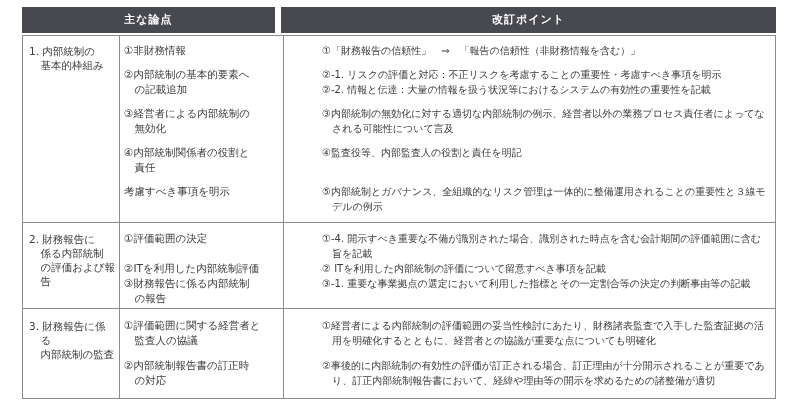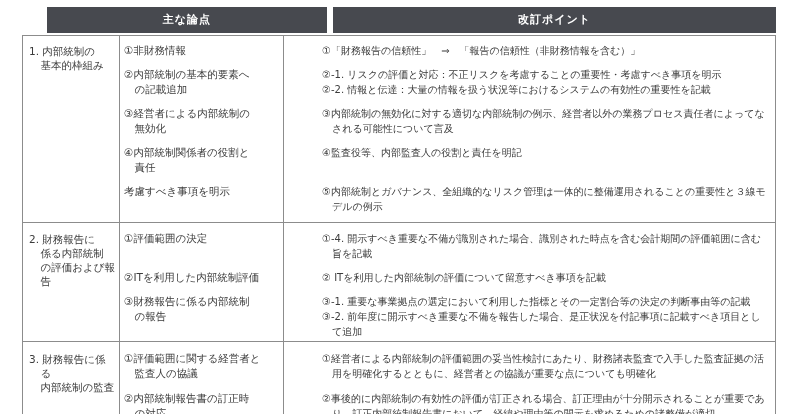--- a/index.html
+++ b/index.html
@@ -12,39 +12,39 @@
   .ic-table{position:absolute;left:22px;top:7px;width:754px;}
 
   
   .thead{display:flex;gap:6px;margin-bottom:2px;}
   .th{
     background:#47494f;color:#ffffff;
     font-size:11px;font-weight:bold;letter-spacing:1px;
     height:26px;line-height:26px;text-align:center;
     white-space:nowrap;overflow:hidden;
   }
-  .th-main{width:280px;margin-left:25px;}
+  .th-main{width:253px;}
   .th-points{flex:1;}
 
   
   .tbody{border:1px solid #8c8c8c;background:#ffffff;}
   .trow{
     position:relative;display:grid;
     grid-template-columns:96px 164px 492px;
     color:#3b3b3b;
   }
   .trow + .trow{border-top:1px solid #8c8c8c;}
   .trow::before,.trow::after{
     content:"";position:absolute;top:0;bottom:0;width:1px;background:#8c8c8c;
   }
   .trow::before{left:96px;}
   .trow::after{left:260px;}
 
   .r1{row-gap:9px;padding:7px 0 8px;}
-  .r2{row-gap:9px;padding:8px 0 2px;}
+  .r2{padding:8px 0 2px;}
   .r3{row-gap:10px;padding:9px 0 10px;}
 
   .cat{
     grid-column:1;grid-row:1 / span 8;
     font-size:10.5px;line-height:14px;
     padding:1px 3px 0 calc(6px + 1.1em);text-indent:-1.1em;
     white-space:pre-line;
   }
   .topic{grid-column:2;}
   .pts{grid-column:3;padding-left:31px;}
@@ -129,21 +129,20 @@
         <div class="pts">
           <p>② ITを利用した内部統制の評価について留意すべき事項を記載</p>
           </div>
 
         <div class="topic">
           <p>③財務報告に係る内部統制
 の報告</p>
           </div>
         <div class="pts">
           <p>③-1. 重要な事業拠点の選定において利用した指標とその一定割合等の決定の判断事由等の記載</p>
-          <p>③-2. 前年度に開示すべき重要な不備を報告した場合、是正状況を付記事項に記載すべき項目として追加</p>
           </div>
       </section>
 
       <section class="trow r3">
         <div class="cat" style="grid-row:1 / span 2">3. 財務報告に係る
 内部統制の監査</div>
 
         <div class="topic">
           <p>①評価範囲に関する経営者と
 監査人の協議</p>

